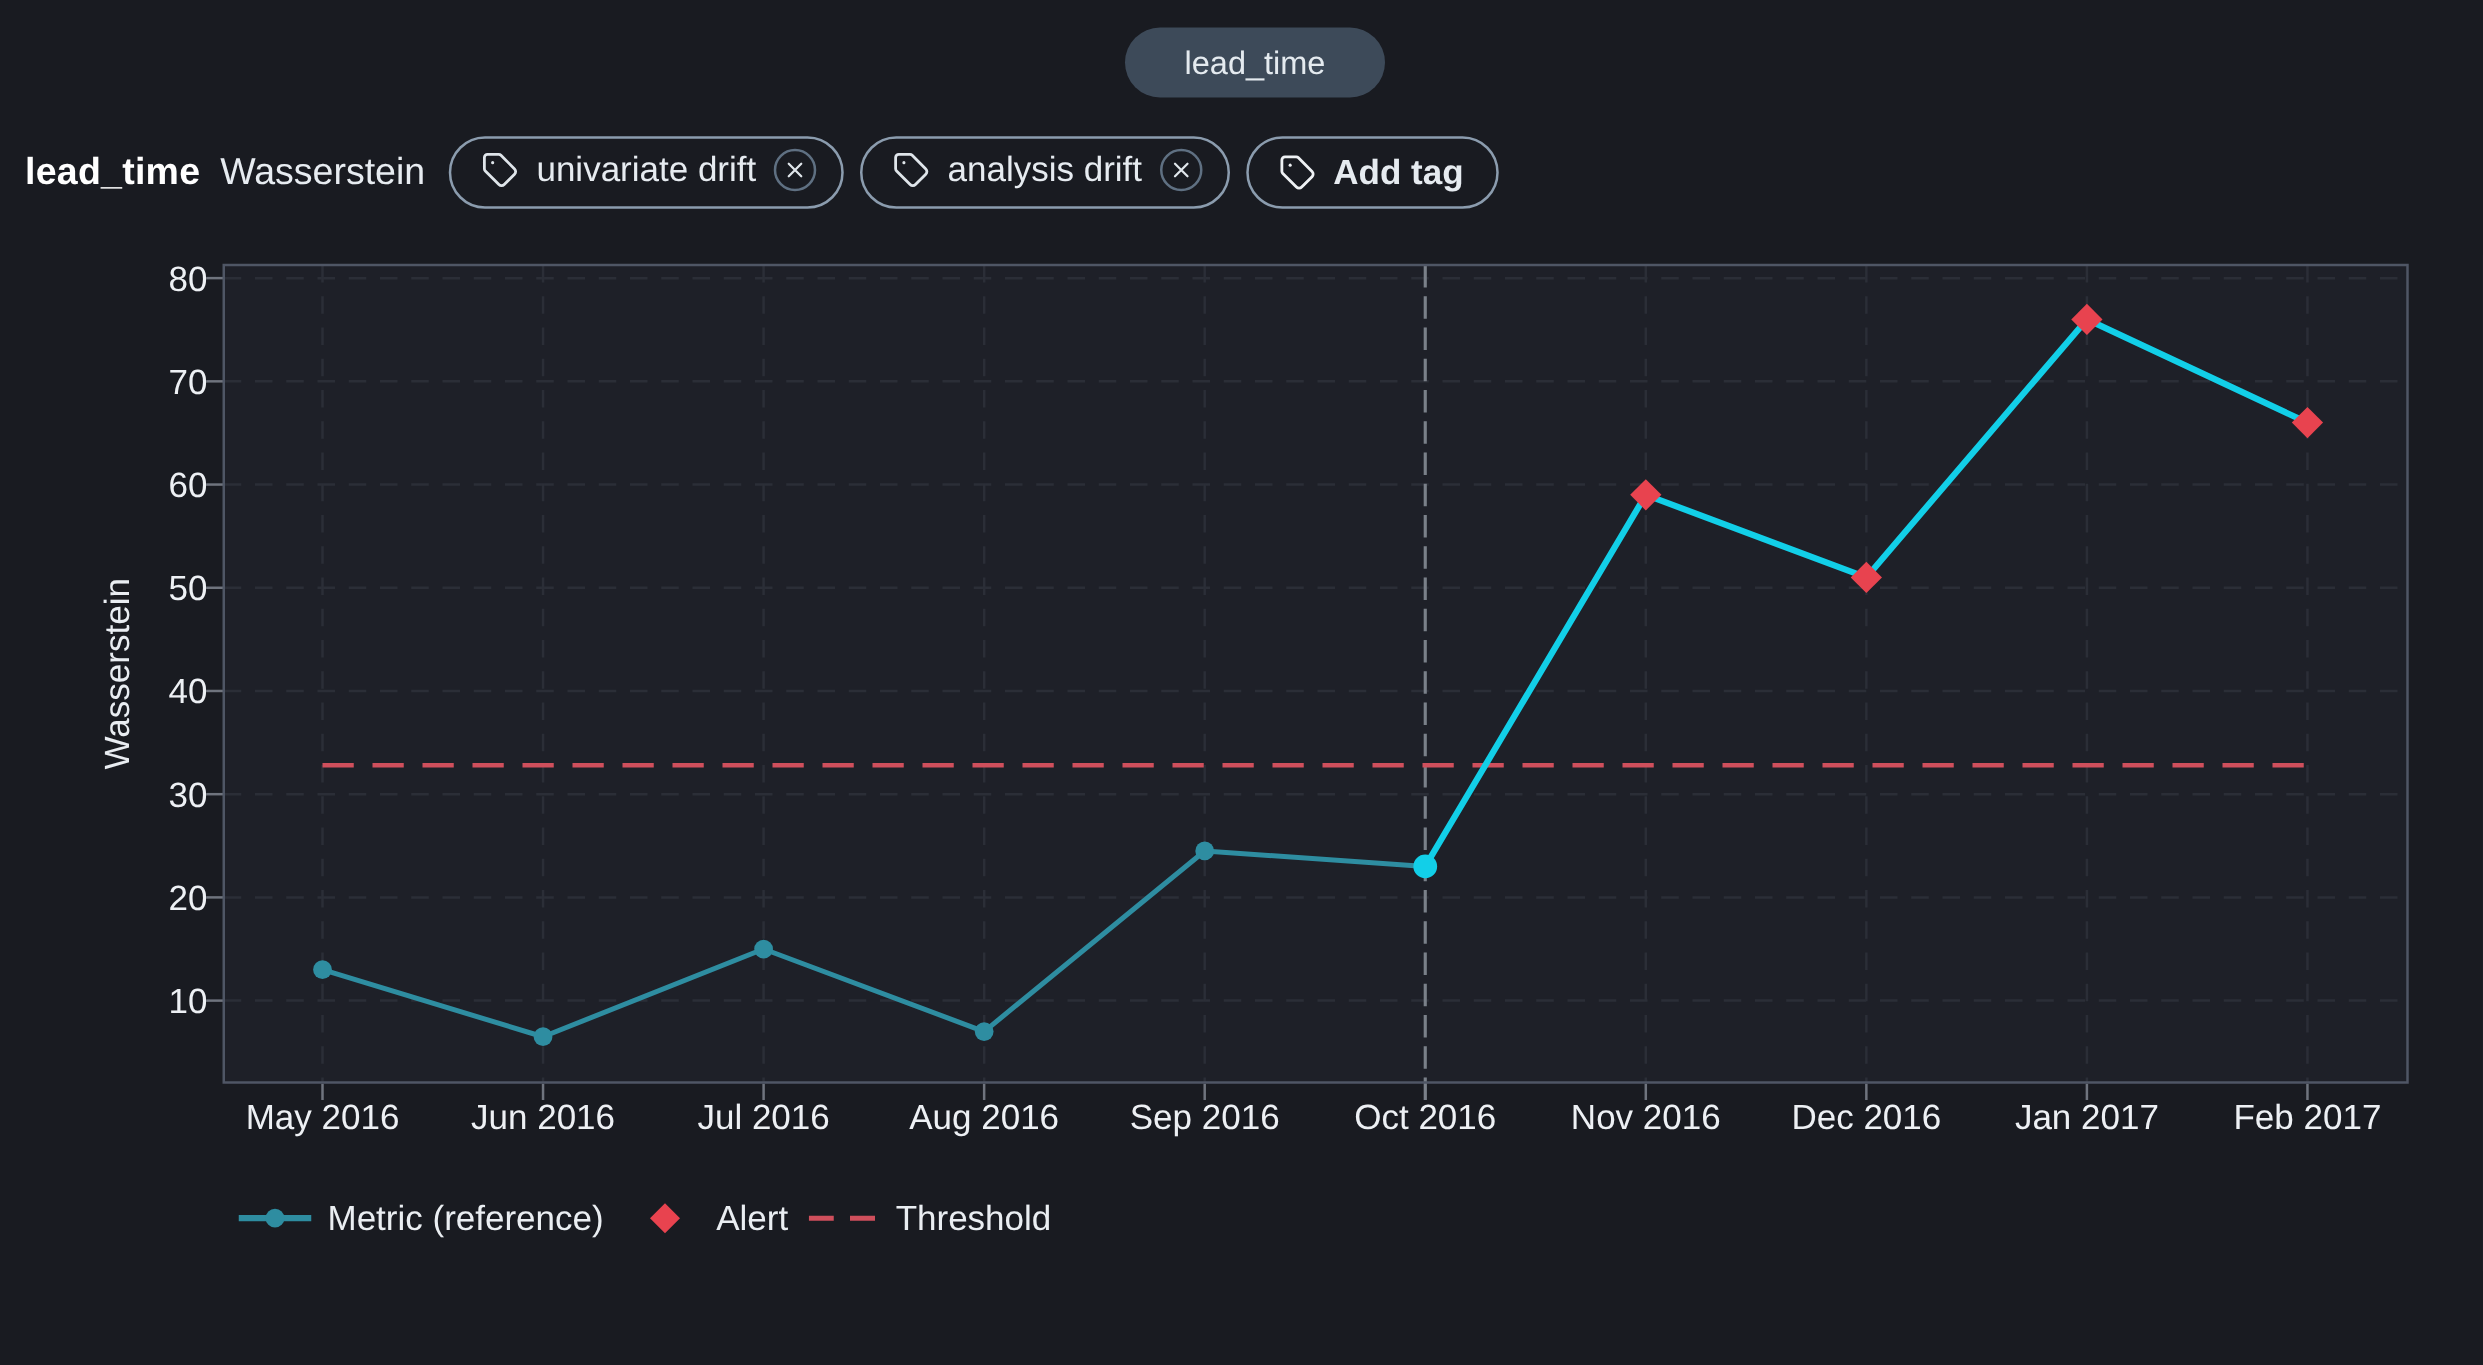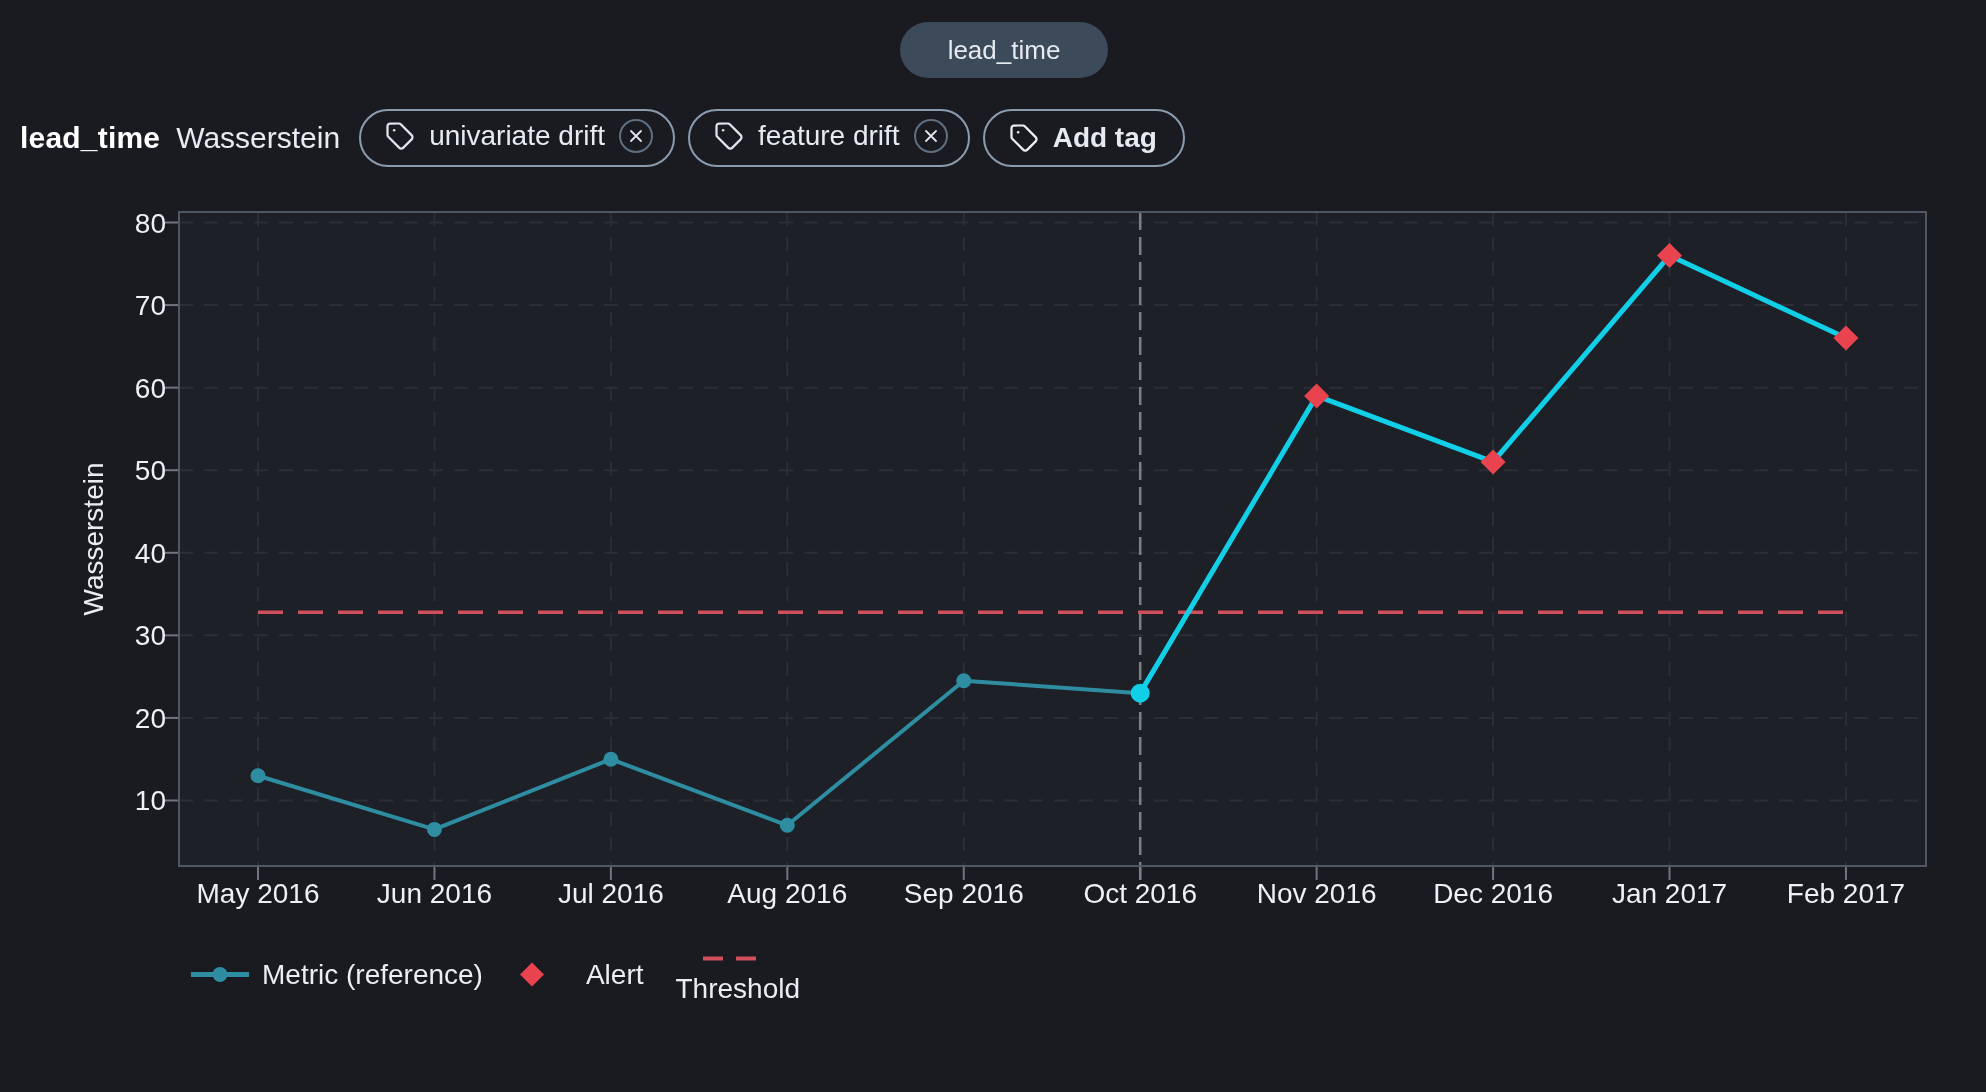--- a/index.html
+++ b/index.html
@@ -81,21 +81,21 @@
           <path d="M3 3 L13 13 M13 3 L3 13" stroke="#dfe5ea" stroke-width="1.8" stroke-linecap="round"></path>
         </svg>
       </span>
     </div>
 
     <div class="tag-pill">
       <svg class="tag-ic" viewBox="0 0 24 24" fill="none" stroke="#dfe5ea" stroke-width="1.8">
         <path d="M12.6 2.6 A2 2 0 0 0 11.2 2 H4 a2 2 0 0 0 -2 2 v7.2 a2 2 0 0 0 .6 1.4 l8.7 8.7 a2.4 2.4 0 0 0 3.4 0 l6.6 -6.6 a2.4 2.4 0 0 0 0 -3.4 Z"></path>
         <circle cx="7.3" cy="7.3" r="1" fill="#dfe5ea" stroke="none"></circle>
       </svg>
-      <span class="lbl">feature drift</span>
+      <span class="lbl">analysis drift</span>
       <span class="x-circle">
         <svg width="16" height="16" viewBox="0 0 16 16">
           <path d="M3 3 L13 13 M13 3 L3 13" stroke="#dfe5ea" stroke-width="1.8" stroke-linecap="round"></path>
         </svg>
       </span>
     </div>
 
     <div class="tag-pill add">
       <svg class="tag-ic" viewBox="0 0 24 24" fill="none" stroke="#eef1f4" stroke-width="1.8">
         <path d="M12.6 2.6 A2 2 0 0 0 11.2 2 H4 a2 2 0 0 0 -2 2 v7.2 a2 2 0 0 0 .6 1.4 l8.7 8.7 a2.4 2.4 0 0 0 3.4 0 l6.6 -6.6 a2.4 2.4 0 0 0 0 -3.4 Z"></path>
@@ -188,23 +188,23 @@
         <svg width="60" height="29" viewBox="0 0 60 29">
           <line x1="1" y1="14.5" x2="59" y2="14.5" stroke="var(--ref)" stroke-width="5"></line>
           <circle cx="30" cy="14.5" r="7.5" fill="var(--ref)"></circle>
         </svg>
         <span class="lg-label">Metric (reference)</span>
       </div>
       <div class="legend-item" style="margin-left:36px;">
         <svg width="26" height="29" viewBox="0 0 26 29">
           <path d="M13 2.5 L25 14.5 L13 26.5 L1 14.5 Z" fill="var(--alert)"></path>
         </svg>
-        <span class="lg-label" style="margin-left:41px;">Alert</span>
+        <span class="lg-label" style="margin-left:28px;">Alert</span>
       </div>
-      <div class="legend-item" style="margin-left:16px;flex-direction:column;">
+      <div class="legend-item" style="margin-left:16px;">
         <svg width="54" height="29" viewBox="0 0 54 29">
           <line x1="0" y1="14.5" x2="54" y2="14.5" stroke="var(--threshold)" stroke-width="4" stroke-dasharray="20 13"></line>
         </svg>
         <span class="lg-label" style="margin-left:16px;">Threshold</span>
       </div>
     </div>
   </div>
 
 </div>
 

